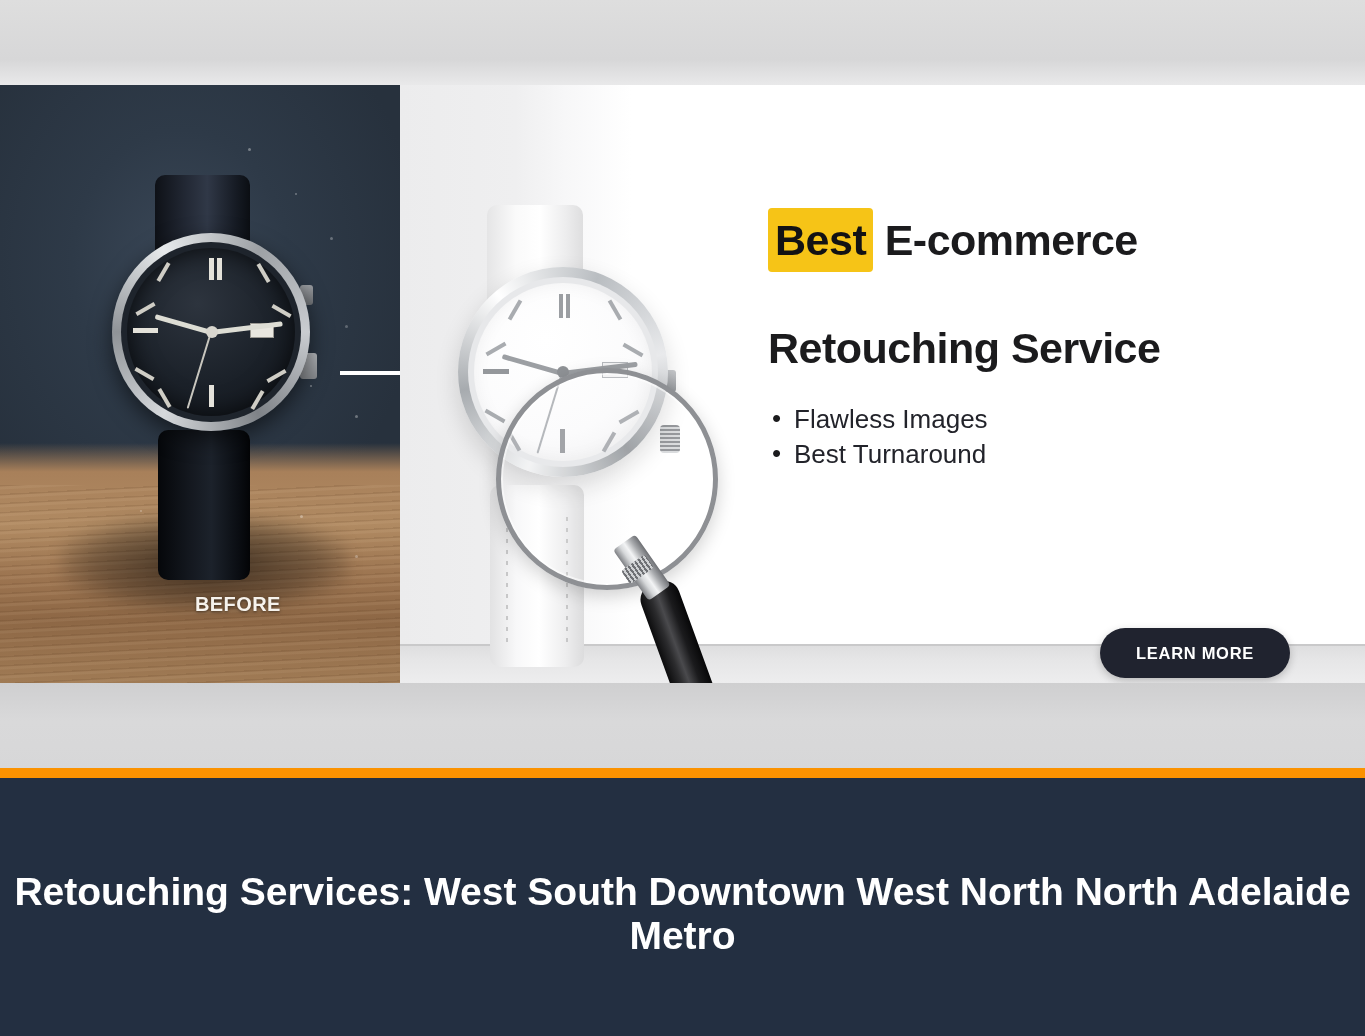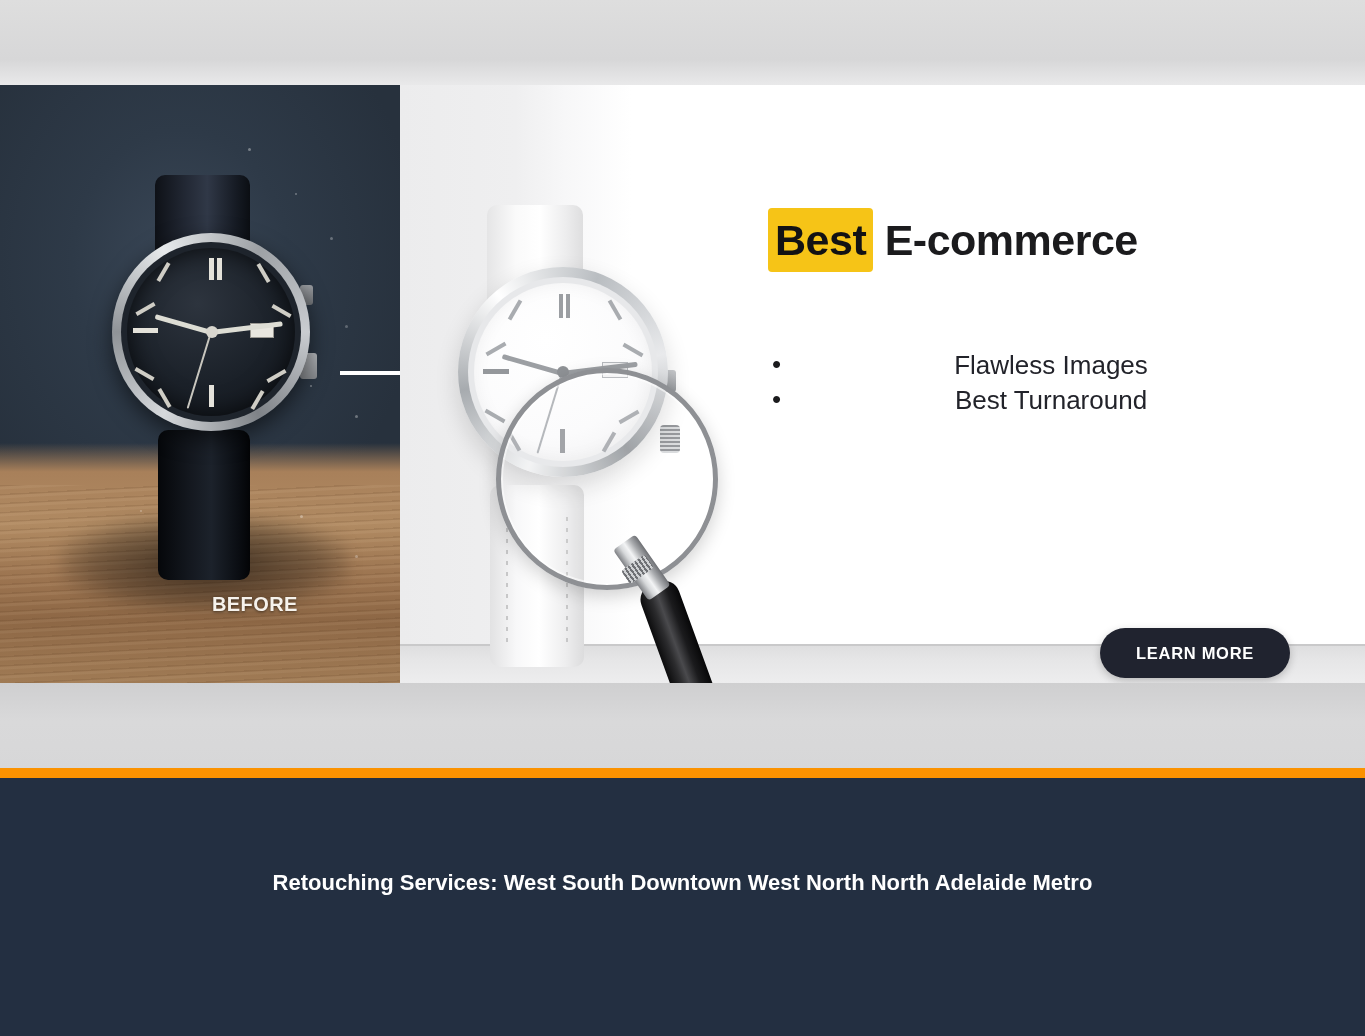--- a/index.html
+++ b/index.html
@@ -128,21 +128,21 @@
   .txtcol{ position:absolute; left:768px; top:128px; width:540px; }
   .headline{
     font-size:43px; line-height:54px; font-weight:800; color:#1b1b1d;
     letter-spacing:-.5px;
   }
   .hl-mark{
     background:#f6c417; color:#121214; padding:8px 7px; border-radius:4px;
   }
   .bullets{ margin-top:27px; list-style:none; }
   .bullets li{
-    font-size:26px; line-height:35px; color:#22232a; padding-left:26px; position:relative;text-align:center;
+    font-size:26px; line-height:35px; color:#22232a; padding-left:26px; position:relative;
   }
   .bullets li::before{
     content:"•"; position:absolute; left:4px; top:-1px; font-size:26px; color:#1b1b1d;
   }
   .cta{
     position:absolute; left:332px; top:415px;
     width:190px; height:50px; border-radius:25px;
     background:#20232f; color:#ffffff;
     border:none; cursor:pointer;
     font-family:"Liberation Sans", sans-serif;
@@ -153,21 +153,21 @@
 
   
   .orange-rule{
     position:absolute; left:0; top:768px; width:1365px; height:10px; background:#fb9200;
   }
   .footer{
     position:absolute; left:0; top:778px; width:1365px; height:258px; background:#232f41;
   }
   .footer-title{
     position:absolute; left:0; top:92px; width:1365px; text-align:center;
-    color:#ffffff; font-size:22px; font-weight:bold; letter-spacing:0px;
+    color:#ffffff; font-size:39px; font-weight:bold; letter-spacing:0px;
   }
   .footer-sub{
     position:absolute; left:0; top:148px; width:1365px; text-align:center;
     color:#f0920e; font-size:12.5px; font-weight:bold; letter-spacing:.1px;
   }
 </style>
 </head>
 <body>
 
 <div class="page-top"></div>
@@ -233,21 +233,21 @@
       <div class="hand" style="left:211px;top:245px;width:72px;height:5px;background:#ddddd4;transform:rotate(-7deg);"></div>
       <div class="hand" style="left:211px;top:246px;width:80px;height:2px;background:#c8c6be;transform:rotate(107deg);"></div>
       <div style="position:absolute;left:206px;top:241px;width:12px;height:12px;border-radius:50%;background:#d8d6ce;"></div>
     </div>
 
     <div style="position:absolute;left:370px;top:0;width:90px;height:598px;">
       <div class="arrow-line"></div>
 
     </div>
 
-    <span class="lbl lbl-before" style="left:192px;top:508px;padding-left:20px;">BEFORE</span>
+    <span class="lbl lbl-before" style="left:175px;top:508px;padding-left:20px;">BEFORE</span>
   </div>
 
   <div class="after-panel"></div>
   <div class="after-table"></div>
   <div class="after-table-line"></div>
 
   <div class="watch" style="left:0;top:0;">
     <div class="strap-top" style="left:487px;top:120px;width:96px;height:140px;
          background:linear-gradient(90deg,#e5e5e6 0%,#fafafa 30%,#ffffff 55%,#ededee 82%,#dededf 100%);"></div>
     <div class="strap-bot" style="left:490px;top:400px;width:94px;height:182px;
@@ -298,20 +298,21 @@
     <div class="mag-knurl"></div>
   </div>
 
   <span class="lbl lbl-after">AFTER</span>
 
   <div class="txtcol">
     <div class="headline">
       <span class="hl-mark">Best</span>
       <span>E-commerce</span><br>
       <br>
+      <span>Retouching Service</span>
     </div>
 
     <ul class="bullets">
       <li>Flawless Images</li>
       <li>Best Turnaround</li>
     </ul>
 
     <button class="cta">LEARN MORE</button>
   </div>
 </div>

